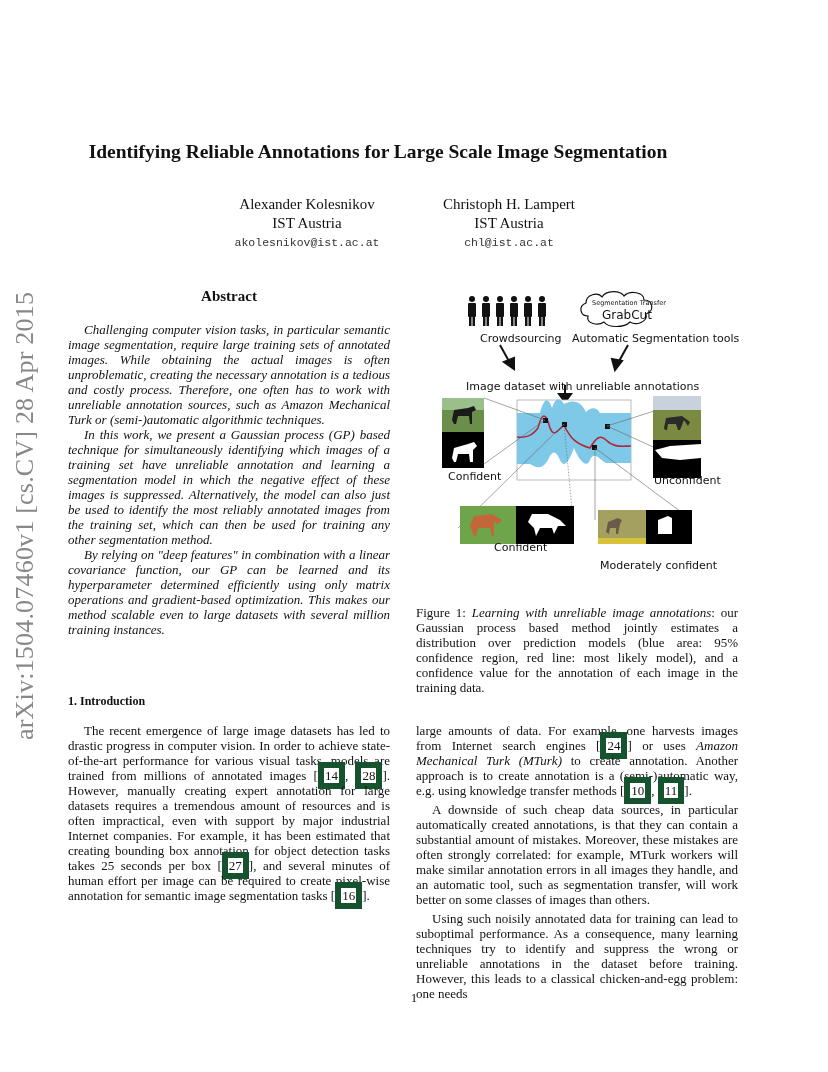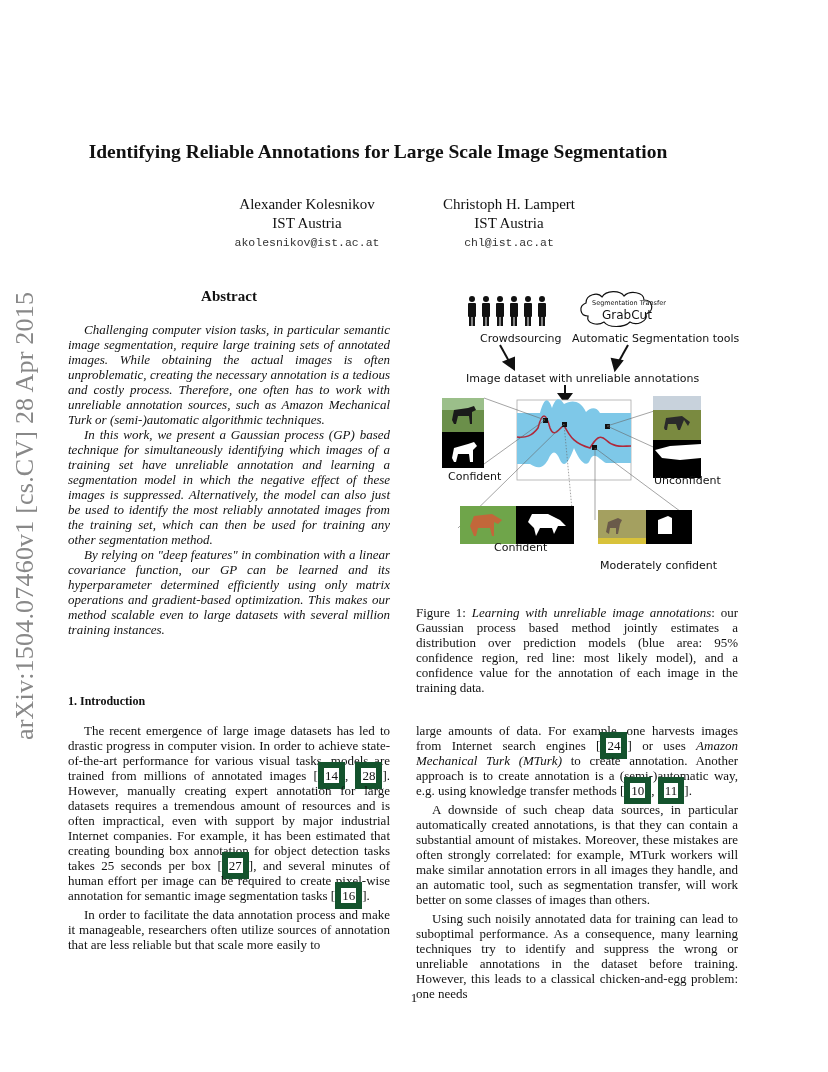--- a/index.html
+++ b/index.html
@@ -55,21 +55,20 @@
 <div class="abstract-head">Abstract</div>
 <div class="col col-left abstract">
   <p>Challenging computer vision tasks, in particular semantic image segmentation, require large training sets of annotated images. While obtaining the actual images is often unproblematic, creating the necessary annotation is a tedious and costly process. Therefore, one often has to work with unreliable annotation sources, such as Amazon Mechanical Turk or (semi-)automatic algorithmic techniques.</p>
   <p>In this work, we present a Gaussian process (GP) based technique for simultaneously identifying which images of a training set have unreliable annotation and learning a segmentation model in which the negative effect of these images is suppressed. Alternatively, the model can also just be used to identify the most reliably annotated images from the training set, which can then be used for training any other segmentation method.</p>
   <p>By relying on "deep features" in combination with a linear covariance function, our GP can be learned and its hyperparameter determined efficiently using only matrix operations and gradient-based optimization. This makes our method scalable even to large datasets with several million training instances.</p>
 </div>
 
 <div class="section-head">1. Introduction</div>
 <div class="col col-left intro">
   <p><span>The recent emergence of large image datasets has led to drastic progress in computer vision. In order to achieve state-of-the-art performance for various visual tasks, models are trained from millions of annotated images [</span><span class="cite">14</span><span>, </span><span class="cite">28</span><span>]. However, manually creating expert annotation for large datasets requires a tremendous amount of resources and is often impractical, even with support by major industrial Internet companies. For example, it has been estimated that creating bounding box annotation for object detection tasks takes 25 seconds per box [</span><span class="cite">27</span><span>], and several minutes of human effort per image can be required to create pixel-wise annotation for semantic image segmentation tasks [</span><span class="cite">16</span><span>].</span></p>
-  <p>In order to facilitate the data annotation process and make it manageable, researchers often utilize sources of annotation that are less reliable but that scale more easily to</p>
 </div>
 
 <div class="figure">
   <svg width="300" height="270" viewBox="0 0 300 270">
 
     <g fill="#111">
       <g transform="translate(28,8)">
           <circle cx="4" cy="3" r="3"></circle>
           <rect x="0" y="7" width="8" height="14" rx="1"></rect>
           <rect x="1" y="20" width="2.5" height="10"></rect>
@@ -159,21 +158,21 @@
     <rect x="158" y="222" width="48" height="34" fill="#a4a060"></rect>
     <rect x="158" y="250" width="48" height="6" fill="#d8c23a"></rect>
     <path d="M166,244 L168,234 L178,230 L182,232 L180,236 L178,246 L176,246 L176,240 L170,240 L169,246 Z" fill="#6a5a4a"></path>
     <rect x="206" y="222" width="46" height="34" fill="#000"></rect>
     <path d="M218,232 L228,228 L232,230 L232,246 L218,246 Z" fill="#fff"></path>
   </svg>
   <div class="fig-label" style="left:40px; top:44px;">Crowdsourcing</div>
   <div class="fig-label" style="left:152px; top:11px; font-size:6.5px;">Segmentation Transfer</div>
   <div class="fig-label" style="left:162px; top:20px; font-size:12px;">GrabCut</div>
   <div class="fig-label" style="left:132px; top:44px;">Automatic Segmentation tools</div>
-  <div class="fig-label fig-big" style="left:26px; top:84px;text-align:right;">Image dataset with unreliable annotations</div>
+  <div class="fig-label fig-big" style="left:26px; top:92px;text-align:right;">Image dataset with unreliable annotations</div>
   <div class="fig-label" style="left:8px; top:182px;">Confident</div>
   <div class="fig-label" style="left:214px; top:186px;">Unconfident</div>
   <div class="fig-label" style="left:54px; top:253px;">Confident</div>
   <div class="fig-label" style="left:160px; top:254px;margin-top:17px;">Moderately confident</div>
 </div>
 
 <div class="col col-right caption">
   <span>Figure 1: </span><i>Learning with unreliable image annotations</i><span>: our Gaussian process based method jointly estimates a distribution over prediction models (blue area: 95% confidence region, red line: most likely model), and a confidence value for the annotation of each image in the training data.</span>
 </div>
 

